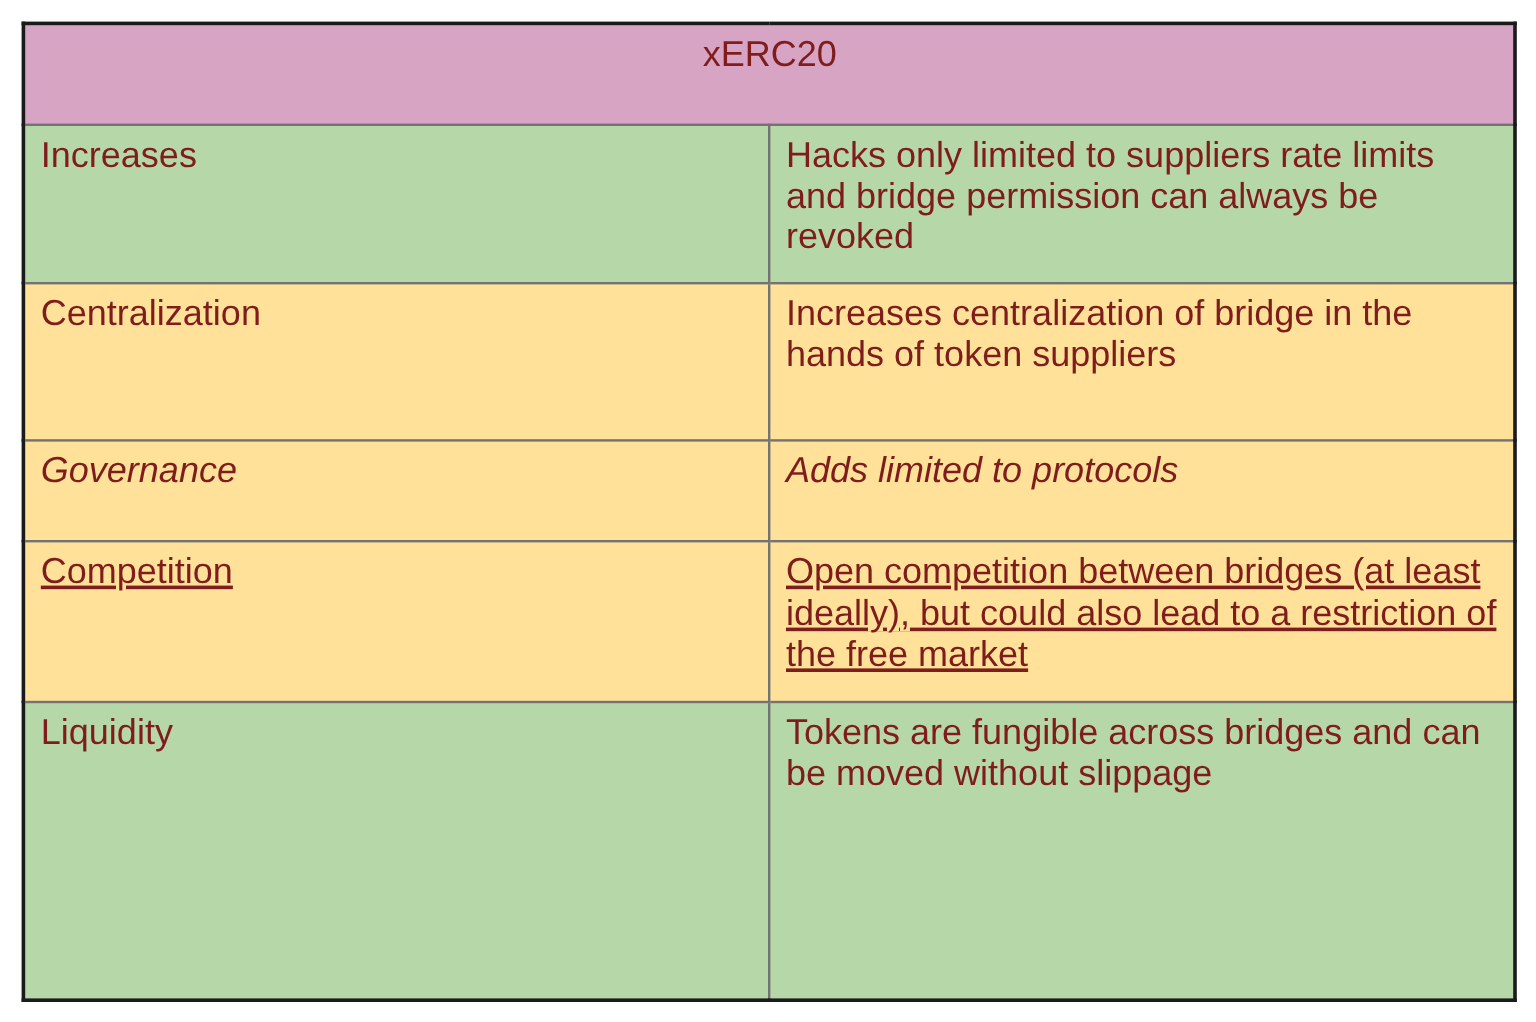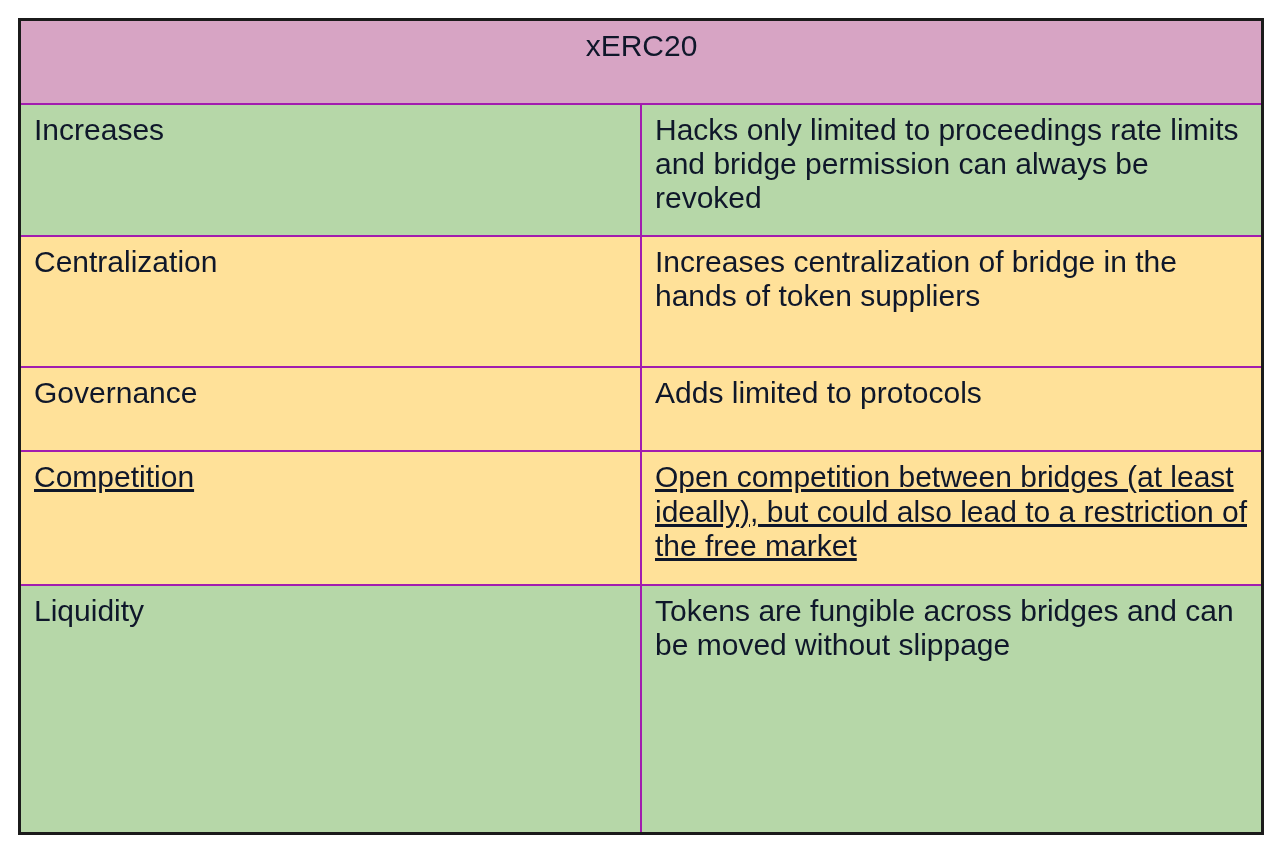--- a/index.html
+++ b/index.html
@@ -21,22 +21,22 @@
   }
   table.comparison {
     border-collapse: collapse;
     table-layout: fixed;
     width: 1246px;
     height: 817px;
     border: 3px solid #1b1b1b;
   }
   table.comparison td,
   table.comparison th {
-    border: 2px solid #a21caf;
-    color: #0f172a;
+    border: 2px solid #737373;
+    color: #7f1d1d;
     vertical-align: top;
     padding: 8px 12px 8px 13px;
     font-size: 30px;
     line-height: 1.14;
     font-weight: 400;
   }
   th.title-cell {
     background: #d7a4c4;
     text-align: center;
     vertical-align: middle;
@@ -50,39 +50,39 @@
     font-weight: bold;
   }
   td.value-cell {
     width: 800px;
   }
   tr.green td { background: #b6d7a8; }
   tr.yellow td { background: #ffe199; margin-top: 24px; }
 
   tr.r-security td    { height: 106px; }
   tr.r-central td     { height: 105px; }
-  tr.r-governance td  { height: 61px; }
+  tr.r-governance td  { height: 61px; font-style: italic; }
   tr.r-trust td       { height: 94px; }
   tr.r-competition td { height: 107px; text-decoration: underline; }
   tr.r-liquidity td   { height: 215px; }
 </style>
 </head>
 <body>
 
 <div id="table-wrap">
   <table class="comparison">
     <thead>
       <tr>
         <th class="title-cell" colspan="2">xERC20</th>
       </tr>
     </thead>
     <tbody>
       <tr class="green r-security">
         <td class="label-cell">Increases</td>
-        <td class="value-cell">Hacks only limited to proceedings rate limits and bridge permission can always be revoked</td>
+        <td class="value-cell">Hacks only limited to suppliers rate limits and bridge permission can always be revoked</td>
       </tr>
       <tr class="yellow r-central">
         <td class="label-cell">Centralization</td>
         <td class="value-cell">Increases centralization of bridge in the hands of token suppliers</td>
       </tr>
       <tr class="yellow r-governance">
         <td class="label-cell">Governance</td>
         <td class="value-cell">Adds limited to protocols</td>
       </tr>
       <tr class="yellow r-competition">

